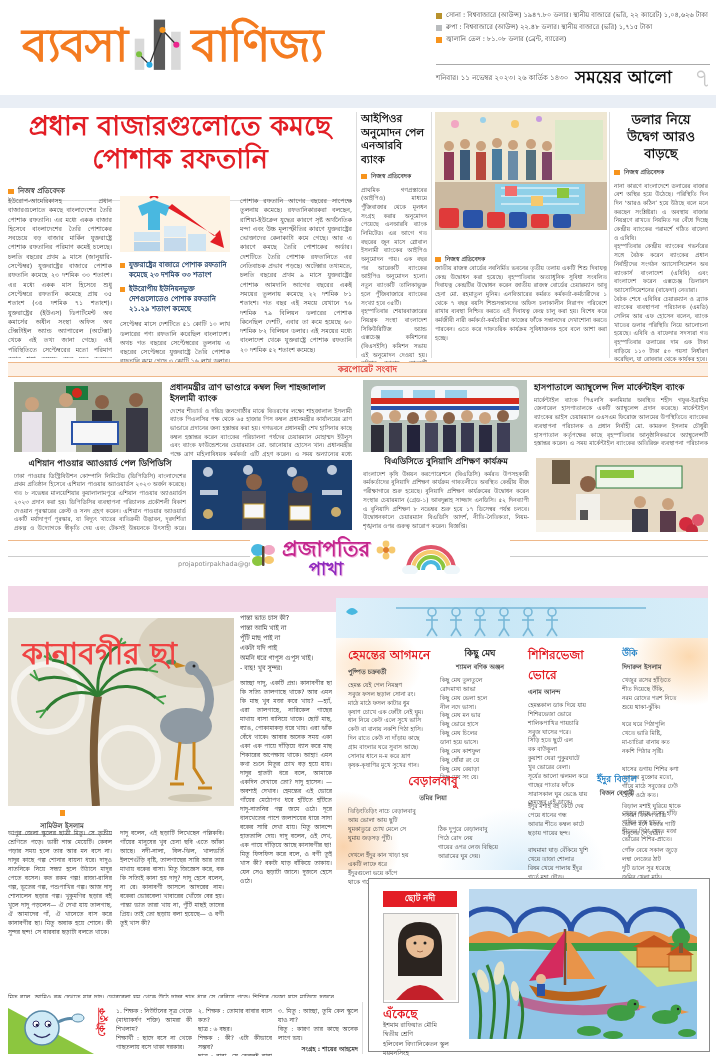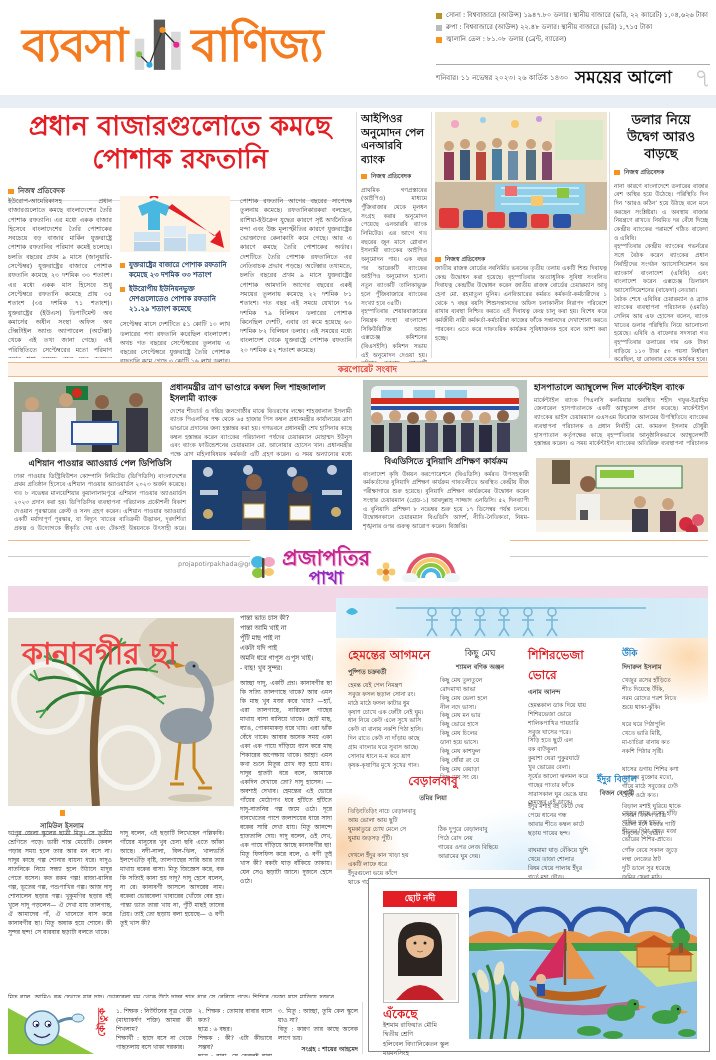--- a/index.html
+++ b/index.html
@@ -30,21 +30,21 @@
   
   .corp-band{left:8px;top:362px;width:700px;height:13px;background:#fdf0e4;
              border-top:1px solid #eeb88a;border-bottom:1px solid #eeb88a;}
   .corp-label{left:338px;top:363px;font-size:8.5px;font-weight:bold;color:#e0403a;}
   .corp-title{font-size:8.3px;font-weight:bold;color:#111;line-height:1.3;}
   .t58{font-size:5.8px;line-height:1.5;text-align:justify;color:#333;}
   .corp-bottom{left:8px;top:540px;width:700px;border-top:1px solid #eeb88a;}
   .photo{background:#ccc;overflow:hidden;}
   
   .kids-rule{left:8px;top:556px;width:700px;border-top:1px solid #ccc;}
-  .kids-logo-wrap{left:250px;top:540px;width:260px;height:46px;background:#fff;display:flex;align-items:flex-end;gap:6px;}
+  .kids-logo-wrap{left:250px;top:540px;width:260px;height:46px;background:#fff;display:flex;align-items:flex-start;gap:6px;}
   .kids-email{left:178px;top:560px;font-size:6.5px;color:#888;}
   .kids-logo-t1{font-size:21px;font-weight:bold;color:#c4278e;line-height:.95;
                 text-shadow:1px 1px 0 #f3b3dd;}
   .kids-logo-t2{font-size:18px;font-weight:bold;color:#8e2bbf;line-height:.95;text-shadow:1px 1px 0 #f3b3dd;}
   .pink-band{left:8px;top:586px;width:700px;height:26px;background:#f2d7e6;}
   
   .story-art{left:8px;top:618px;width:226px;height:188px;background:#e7e2d5;}
   .story-title{left:22px;top:630px;font-size:30px;font-weight:bold;color:#ef4444;}
   .story-byline{left:12px;top:810px;width:100px;border-bottom:1px solid #999;padding-bottom:2px;}
   .t60{font-size:6px;line-height:1.5;text-align:justify;color:#333;}
@@ -52,21 +52,21 @@
   
   .chhora-band{left:336px;top:598px;width:372px;height:40px;background:linear-gradient(90deg,#dff0fa,#c8e7f6 40%,#d7edf8);overflow:hidden;}
   .poems-bg{left:336px;top:638px;width:372px;height:232px;
             background:
               radial-gradient(80px 60px at 8% 12%,#fde4c8 0%,rgba(255,255,255,0) 70%),
               radial-gradient(90px 70px at 95% 8%,#fcd9b0 0%,rgba(255,255,255,0) 70%),
               radial-gradient(120px 90px at 50% 100%,#dbeefa 0%,rgba(255,255,255,0) 70%),
               radial-gradient(80px 80px at 2% 90%,#f9d3ad 0%,rgba(255,255,255,0) 70%),#fff;}
   .poem-title-r{font-size:12px;font-weight:bold;color:#e31e25;margin-bottom:1px;}
   .poem-title-b{font-size:8.8px;font-weight:bold;color:#1f7fc4;margin-bottom:1px;}
-  .poem-title-k{font-size:8.8px;font-weight:normal;color:#222;margin-bottom:1px;}
+  .poem-title-k{font-size:8.8px;font-weight:bold;color:#222;margin-bottom:1px;}
   .poem-author{font-size:6.3px;font-weight:bold;color:#444;margin-bottom:3px;}
   .poem-lines{font-size:5.9px;line-height:1.5;color:#333;white-space:pre-line;}
   .poem-center{text-align:center;}
   
   .art-box{left:368px;top:878px;width:340px;height:172px;border:1.5px solid #8a8a8a;background:#fff;}
   .art-tag{left:14px;top:12px;width:74px;height:16px;background:#e31e25;color:#fff;font-size:8.5px;
            font-weight:bold;display:flex;align-items:center;justify-content:center;}
   .art-drawn{left:14px;top:126px;font-size:12px;font-weight:bold;color:#e31e25;}
   .art-credit{left:14px;top:141px;font-size:6.2px;line-height:1.5;color:#333;white-space:pre-line;}
   

